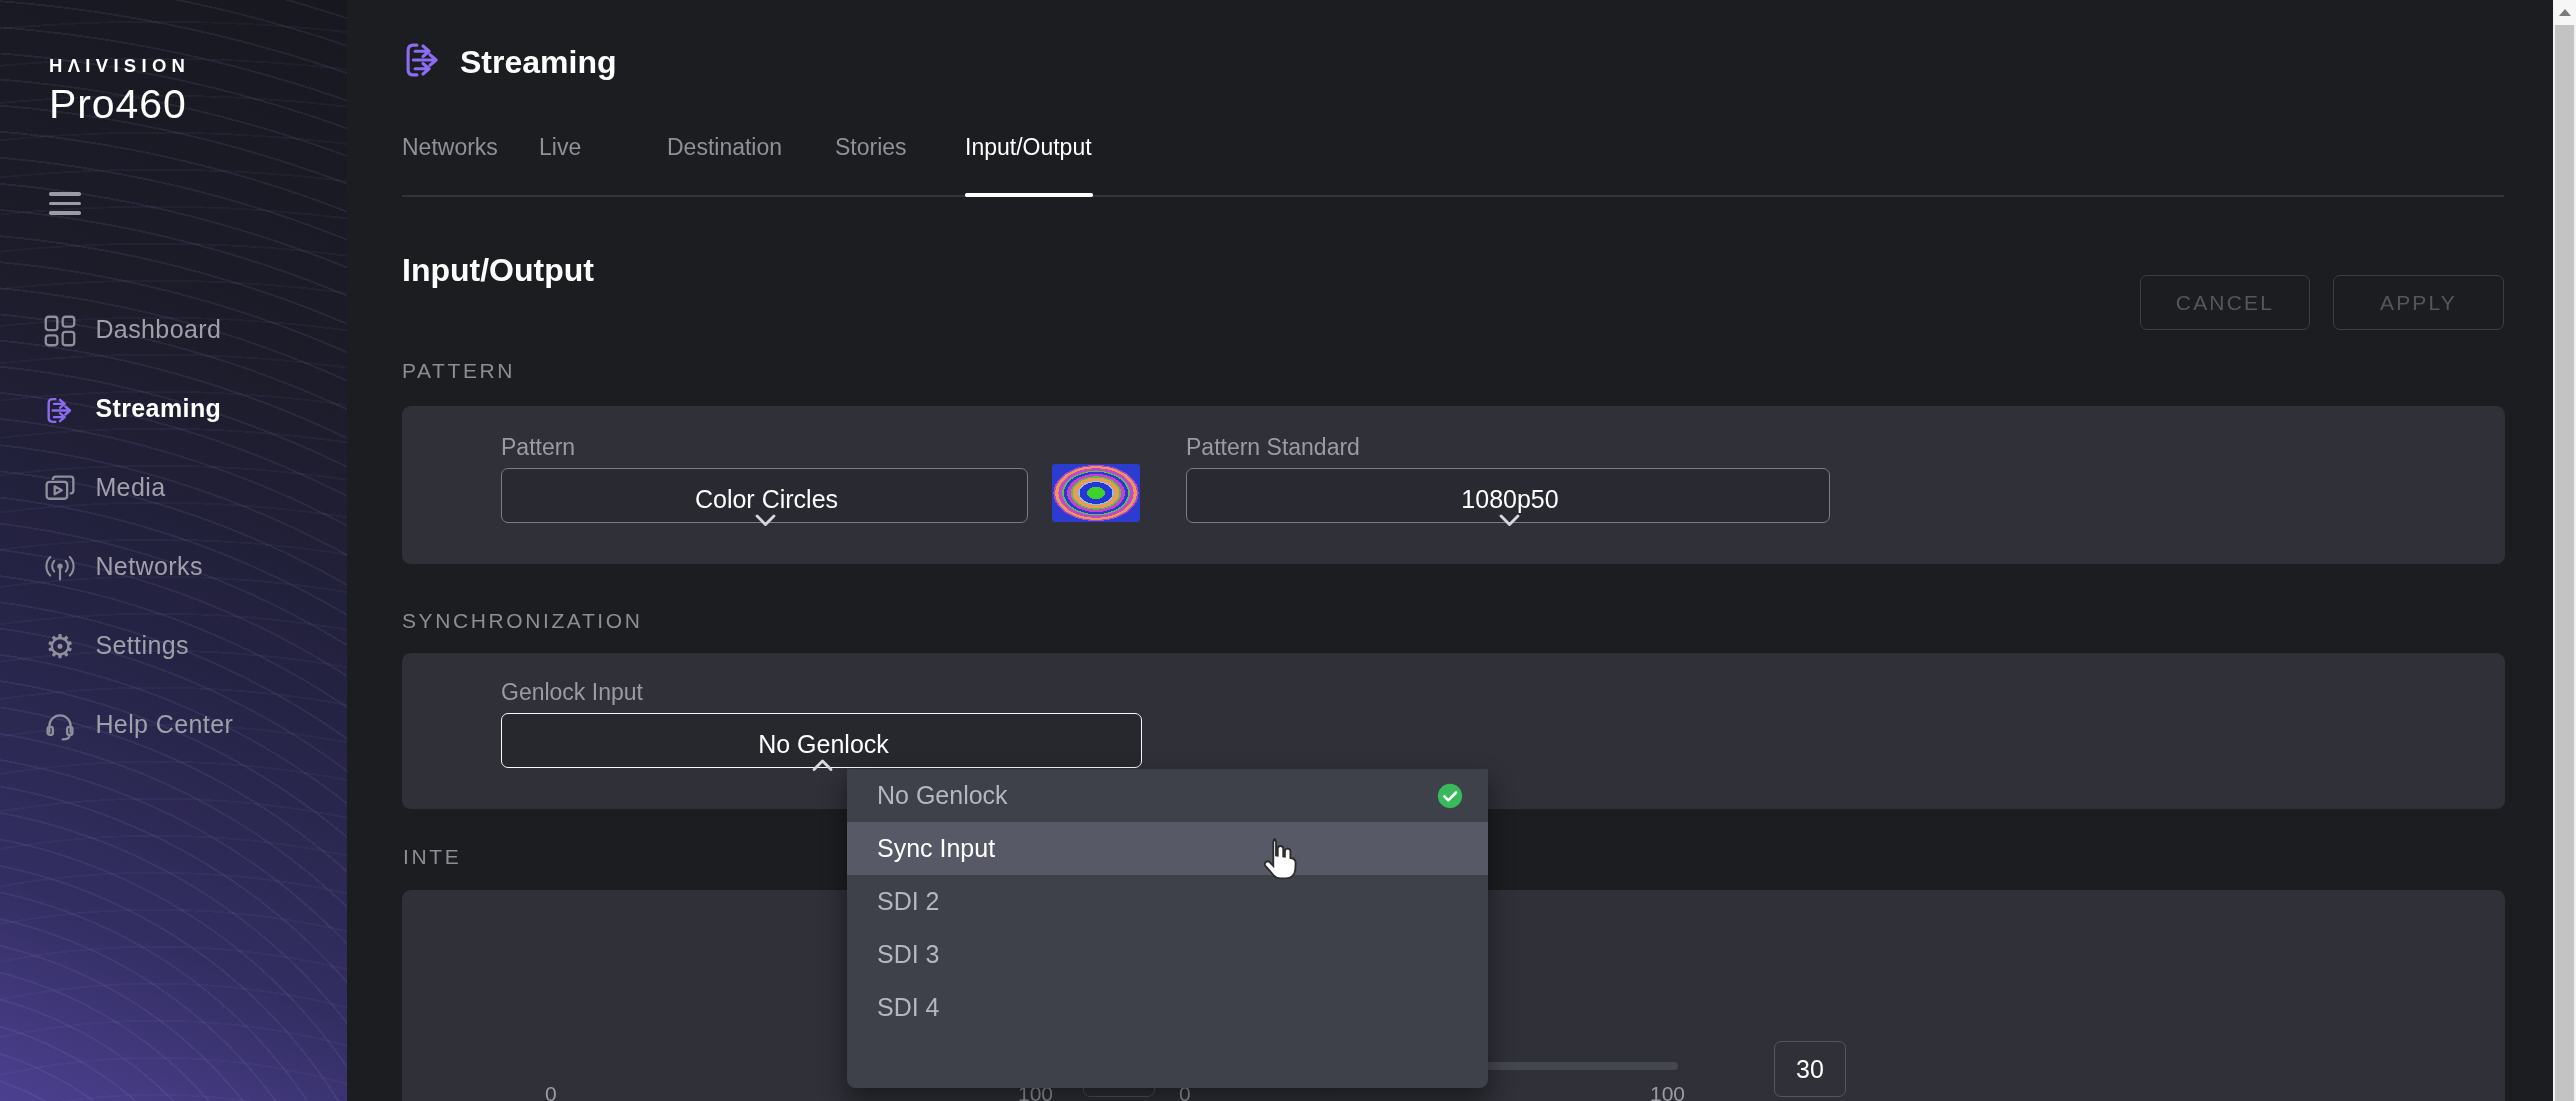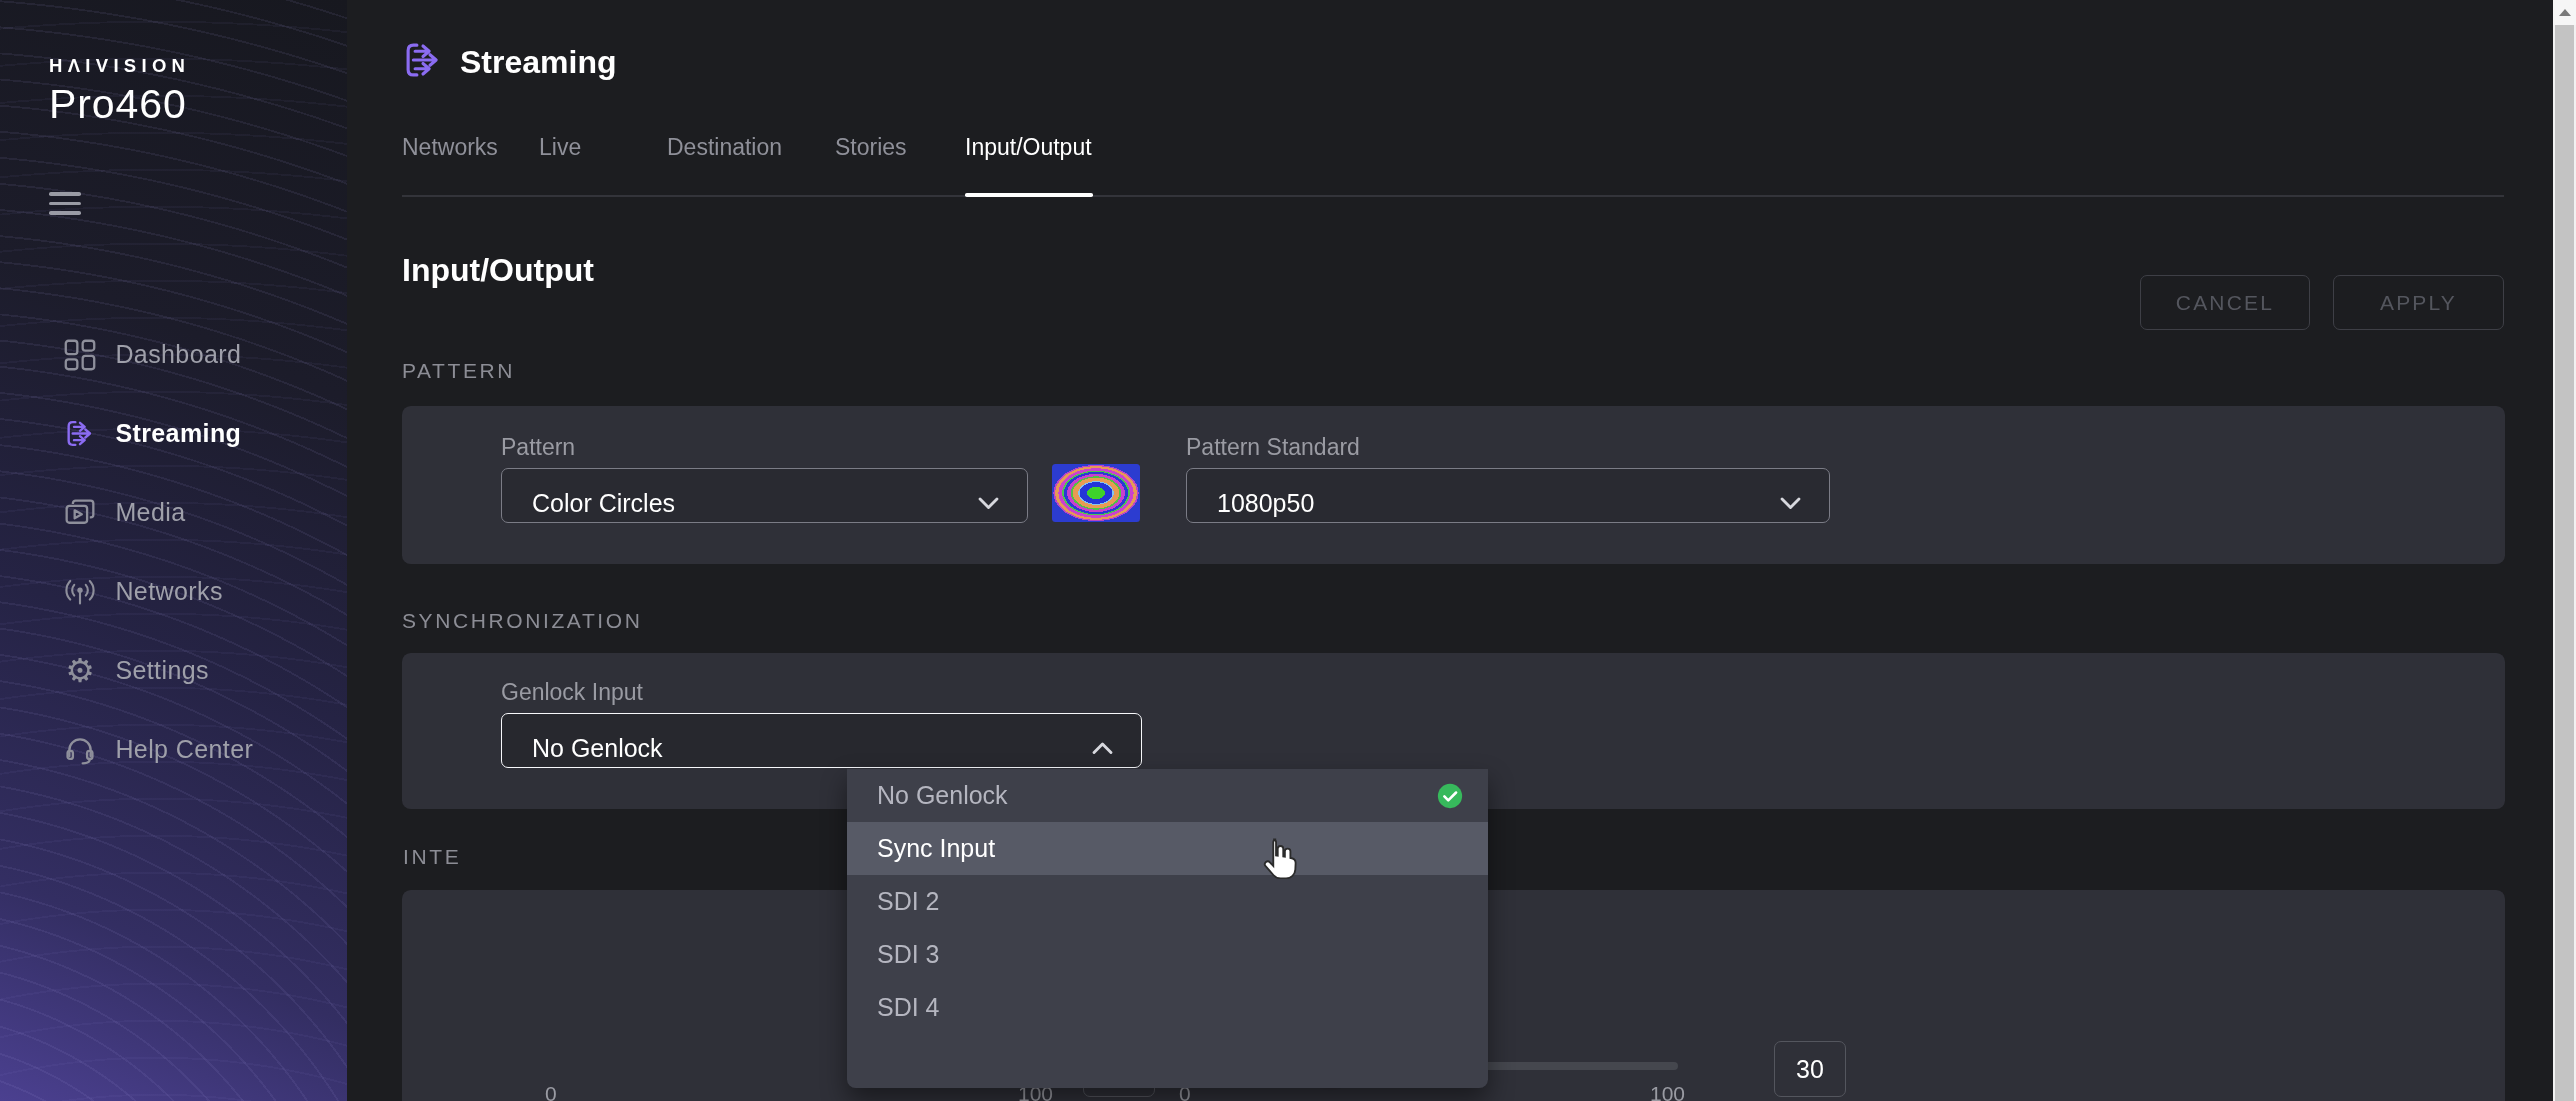--- a/index.html
+++ b/index.html
@@ -17,21 +17,21 @@
       repeating-radial-gradient(circle at -30% 125%, rgba(170,160,230,0.09) 0 1.8px, transparent 1.8px 26px),
       repeating-radial-gradient(circle at 45% 160%, rgba(150,140,220,0.06) 0 1.8px, transparent 1.8px 37px),
       linear-gradient(203deg, #17181f 0%, #1c1c2a 32%, #252344 58%, #332e62 82%, #4b4090 100%);
   }
   .logo { position:absolute; left:49px; top:55px; color:#fff; }
   .logo .brand { font-size:18.5px; font-weight:700; letter-spacing:5.3px; }
   .logo .model { font-size:41px; font-weight:300; letter-spacing:0.9px; margin-top:3.5px; }
   .hamburger { position:absolute; left:49px; top:192px; width:32px; height:24px; cursor:pointer; }
   .hamburger span { display:block; height:3.5px; background:#9a9ba5; border-radius:1.8px; margin-bottom:6.2px; }
   .nav { position:absolute; left:0; top:315px; width:100%; }
-  .nav-item { position:relative; height:79px; display:flex; align-items:center; padding-left:64px; cursor:pointer; }
+  .nav-item { position:relative; height:79px; display:flex; padding-left:44px; cursor:pointer; }
   .nav-item .nicon { width:32px; height:32px; color:#8e8f9b; flex:none; display:flex; align-items:center; justify-content:center; }
   .nav-item .nlabel { margin-left:19.4px; font-size:25px; color:#9fa0aa; font-weight:500; letter-spacing:0.4px; }
   .nav-item.active .nicon { color:#8b6cf2; }
   .nav-item.active .nlabel { color:#ffffff; font-weight:700; }
   .gear-glyph { font-size:33px; line-height:32px; font-family:"DejaVu Sans", sans-serif; }
 
   
   .main { position:absolute; left:347px; top:0; right:23px; bottom:0; }
   .page-header-icon { position:absolute; left:55px; top:39px; width:42px; height:42px; color:#8b6cf2; }
   .page-header-title { position:absolute; left:113px; top:44px; font-size:32px; font-weight:700; color:#fff; }
@@ -48,21 +48,21 @@
     font-family:"Liberation Sans", sans-serif; cursor:pointer; text-align:center;margin-top:32px;
   }
   .page-title { position:absolute; left:55px; top:252px; font-size:32px; font-weight:700; color:#fff; }
 
   .section-label { position:absolute; font-size:21px; letter-spacing:2.6px; color:#8c8d95; font-weight:500; }
   .card { position:absolute; left:55px; width:2103px; background:#2f3038; border-radius:8.8px; }
   .field-label { position:absolute; font-size:23px; color:#9a9ba3; }
 
   .select {
     position:absolute; height:55px; background:#292a31; border:1.8px solid #7b7c86; border-radius:7px;
-    display:flex; align-items:center; padding:16px 26px 0 30px; cursor:pointer;
+    display:flex; align-items:center; padding:16px 26px 0 30px; cursor:pointer;flex-direction:column;
   }
   .select .sel-value { font-size:25px; color:#ffffff; flex:1; }
   .select .chev { width:23px; height:14px; color:#d7d8de; flex:none; }
   .select.focused { border-color:#f7f8fb; background:#27282e; }
 
   .pattern-thumb {
     position:absolute; left:650px; top:58px; width:88px; height:58px; border-radius:3.5px;
     background:radial-gradient(ellipse 52% 52% at 50% 50%,
       #3ed32b 0 20%, #2436d8 20% 36%, #86c4ee 36% 39%, #e89b52 39% 51%,
       #52c146 51% 55%, #c840cf 55% 63%, #2a3ad4 63% 70%, #4cc84e 70% 74%,

